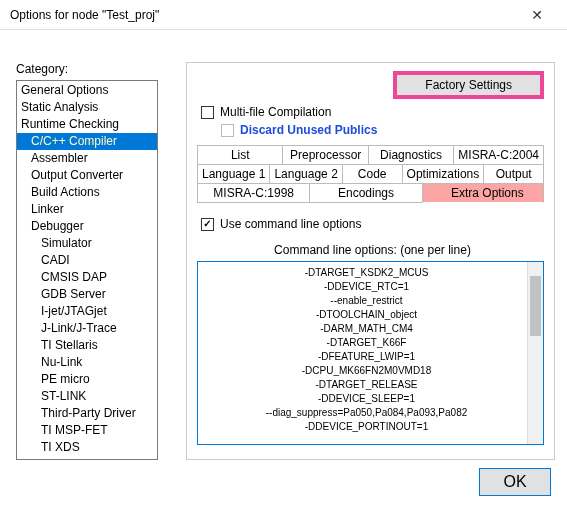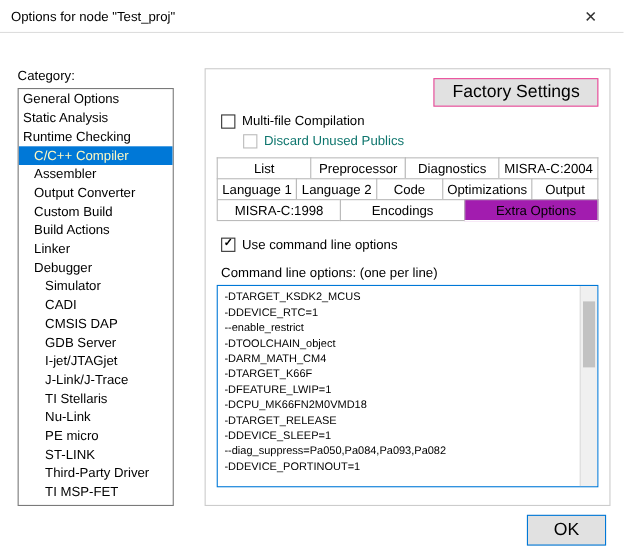--- a/index.html
+++ b/index.html
@@ -56,58 +56,58 @@
     .cat-item.indent2 { padding-left: 24px; }
     .right-panel {
       flex: 1;
       border: 1px solid #ccc;
       padding: 8px 10px;
       position: relative;
       height: 398px;
     }
     .factory-row { display: flex; justify-content: flex-end; margin-bottom: 6px; }
     .factory-btn {
-      border: 1px solid #ec4899;
+      border: 4px solid #ec4899;
       background: #e1e1e1;
-      padding: 3px 16px;
-      font-size: 16px;
+      padding: 3px 28px;
+      font-size: 12px;
       cursor: pointer;
     }
     .checkbox-row { display: flex; align-items: center; gap: 6px; margin: 2px 0 4px 4px; }
     .checkbox-box {
       width: 13px; height: 13px;
       border: 1px solid #333;
       display: inline-flex;
       align-items: center;
       justify-content: center;
       font-size: 10px;
       line-height: 1;
     }
     .checkbox-box.checked::after { content: "✓"; color: #000; font-weight: bold; }
-    .disabled { color: #0f766e; }
+    .disabled { color: #1d4ed8; font-weight: bold; }
     .disabled .checkbox-box { border-color: #bbb; }
     .tab-rows { margin-top: 8px; }
     .tab-row { display: flex; }
     .tab-cell {
       flex: 1;
       border: 1px solid #bbb;
       border-bottom: none;
       text-align: center;
       padding: 2px 4px;
       background: #fff;
       font-size: 12px;
       cursor: pointer;
       margin-left: -1px;
       white-space: nowrap;
     }
     .tab-row .tab-cell:first-child { margin-left: 0; }
     .tab-row3 .tab-cell { border-bottom: 1px solid #bbb; }
-    .tab-cell.active { background: #a21caf; font-weight: normal; border-bottom: 1px solid #fff; position: relative; z-index: 2; padding-left: 13px; }
+    .tab-cell.active { background: #fca5a5; font-weight: normal; border-bottom: 1px solid #fff; position: relative; z-index: 2; padding-left: 13px; }
     .tab-row3 { position: relative; }
-    .cmd-section { margin-top: 14px; }
+    .cmd-section { margin-top: 14px; text-align: center; }
     .cmd-label { display: block; margin: 12px 0 4px 4px; }
     .textarea-wrap {
       position: relative;
       border: 1px solid #0078d7;
       height: 184px;
       padding: 4px 14px 4px 6px;
       overflow: hidden;
     }
     .cmd-lines { line-height: 14px; font-size: 10px; }
     .cmd-lines div { white-space: nowrap; }
@@ -158,21 +158,20 @@
 <div class="content">
   <div class="left-panel">
     <span class="category-label">Category:</span>
     <ul class="category-list" id="category-list">
         <li class="cat-item">General Options</li>
         <li class="cat-item">Static Analysis</li>
         <li class="cat-item">Runtime Checking</li>
         <li class="cat-item indent1 selected">C/C++ Compiler</li>
         <li class="cat-item indent1">Assembler</li>
         <li class="cat-item indent1">Output Converter</li>
-        <li class="cat-item indent1">Custom Build</li>
         <li class="cat-item indent1">Build Actions</li>
         <li class="cat-item indent1">Linker</li>
         <li class="cat-item indent1">Debugger</li>
         <li class="cat-item indent2">Simulator</li>
         <li class="cat-item indent2">CADI</li>
         <li class="cat-item indent2">CMSIS DAP</li>
         <li class="cat-item indent2">GDB Server</li>
         <li class="cat-item indent2">I-jet/JTAGjet</li>
         <li class="cat-item indent2">J-Link/J-Trace</li>
         <li class="cat-item indent2">TI Stellaris</li>

